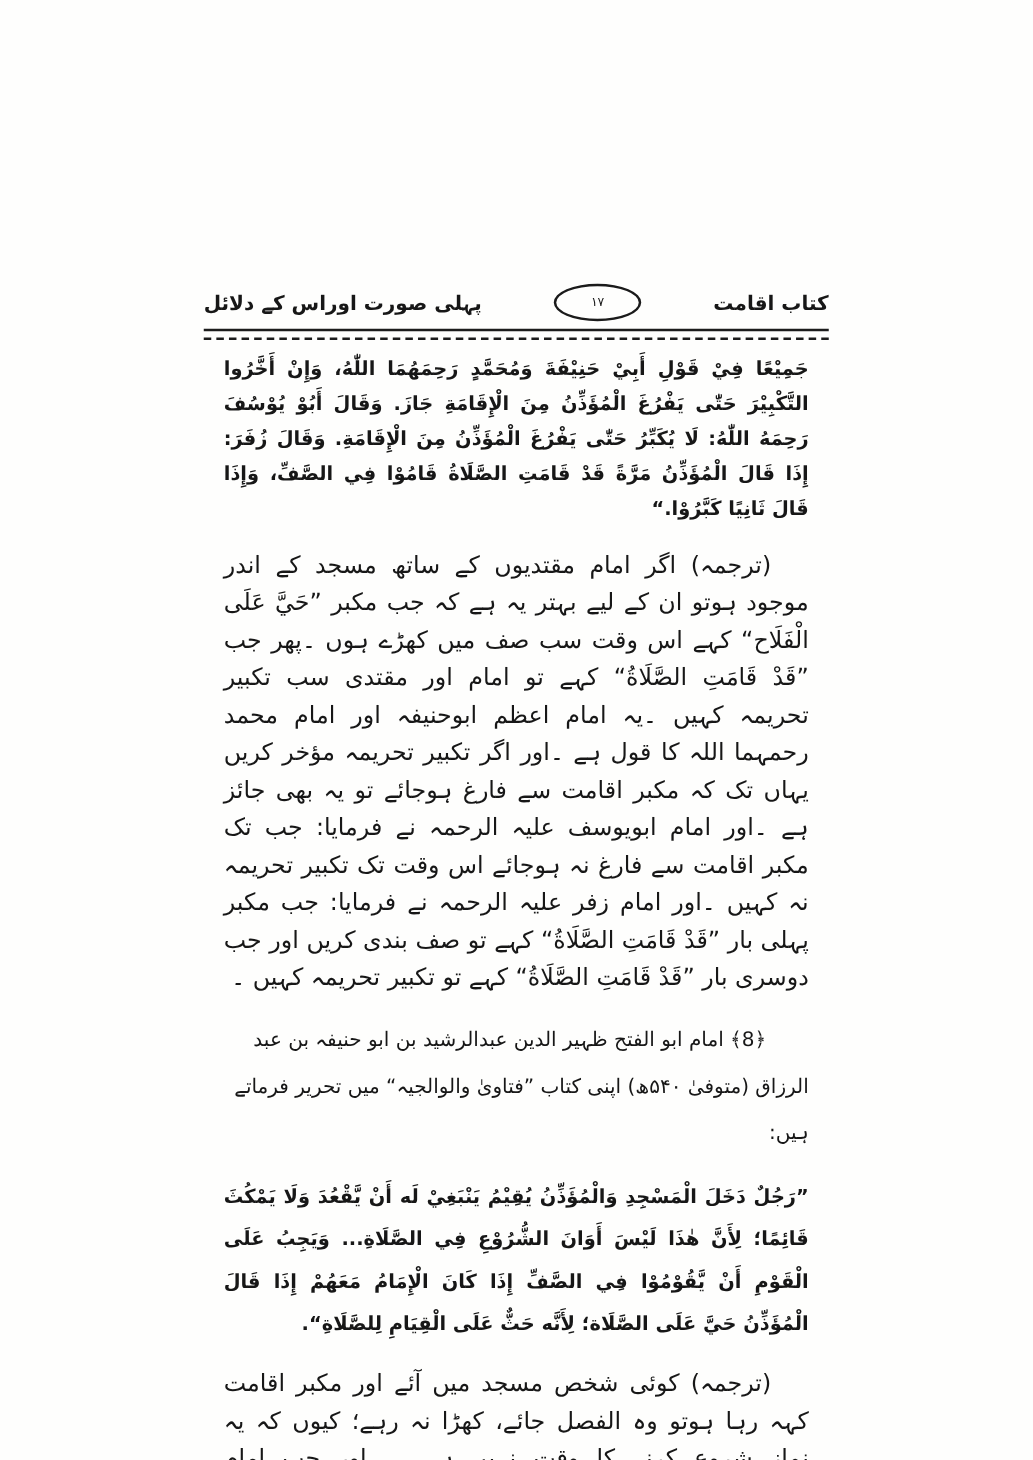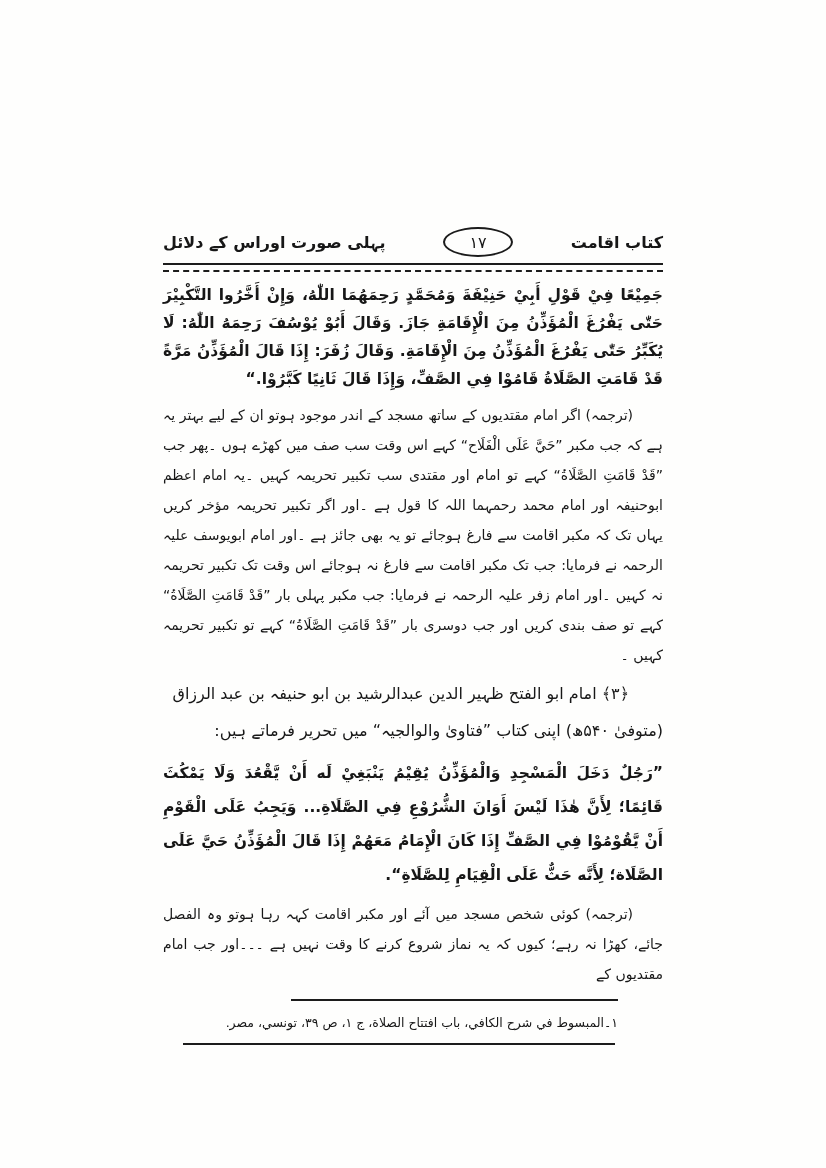--- a/index.html
+++ b/index.html
@@ -33,40 +33,40 @@
   }
   .head-title, .head-section { white-space: nowrap; text-align: right; }
   .page-oval {
     width: 70px;
     height: 30px;
     border: 2px solid #1b1b1b;
     border-radius: 50%;
     display: flex;
     align-items: center;
     justify-content: center;
-    font-size: 16px;
+    font-size: 10px;
     font-weight: normal;
     box-sizing: border-box;
   }
   .rule-solid  { border-top: 2.5px solid #1c1c1c; margin-top: 3px; }
   .rule-dashed { border-top: 2px dashed #1c1c1c; margin-top: 5px; }
-  p { margin: 0; }
+  p { margin: 16px; }
   .arabic {
     font-weight: bold;
     font-size: 15.5px;
     line-height: 28px;
     text-align: justify;
     margin-top: 9px;
   }
   .arabic2 {
     line-height: 34px;
     margin-top: 7px;
   }
   .urdu {
-    font-size: 14px;
+    font-size: 19px;
     line-height: 30px;
     text-align: justify;
     margin-top: 7px;
   }
   .indent { text-indent: 30px; }
   .heading {
     text-align: right;
     text-indent: 34px;
     line-height: 37px;
     margin-top: 5px;
@@ -103,21 +103,21 @@
       <span class="head-section">پہلی صورت اوراس کے دلائل</span>
     </div>
 
     <div class="rule-solid"></div>
     <div class="rule-dashed"></div>
 
     <p class="arabic" lang="ar">جَمِيْعًا فِيْ قَوْلِ أَبِيْ حَنِيْفَةَ وَمُحَمَّدٍ رَحِمَهُمَا اللّٰهُ، وَإِنْ أَخَّرُوا التَّكْبِيْرَ حَتّٰى يَفْرُغَ الْمُؤَذِّنُ مِنَ الْإِقَامَةِ جَازَ. وَقَالَ أَبُوْ يُوْسُفَ رَحِمَهُ اللّٰهُ: لَا يُكَبِّرُ حَتّٰى يَفْرُغَ الْمُؤَذِّنُ مِنَ الْإِقَامَةِ. وَقَالَ زُفَرَ: إِذَا قَالَ الْمُؤَذِّنُ مَرَّةً قَدْ قَامَتِ الصَّلَاةُ قَامُوْا فِي الصَّفِّ، وَإِذَا قَالَ ثَانِيًا كَبَّرُوْا.“</p>
 
     <p class="urdu indent" lang="ur">(ترجمہ) اگر امام مقتدیوں کے ساتھ مسجد کے اندر موجود ہوتو ان کے لیے بہتر یہ ہے کہ جب مکبر ”حَيَّ عَلَى الْفَلَاح“ کہے اس وقت سب صف میں کھڑے ہوں ۔پھر جب ”قَدْ قَامَتِ الصَّلَاةُ“ کہے تو امام اور مقتدی سب تکبیر تحریمہ کہیں ۔یہ امام اعظم ابوحنیفہ اور امام محمد رحمہما اللہ کا قول ہے ۔اور اگر تکبیر تحریمہ مؤخر کریں یہاں تک کہ مکبر اقامت سے فارغ ہوجائے تو یہ بھی جائز ہے ۔اور امام ابویوسف علیہ الرحمہ نے فرمایا: جب تک مکبر اقامت سے فارغ نہ ہوجائے اس وقت تک تکبیر تحریمہ نہ کہیں ۔اور امام زفر علیہ الرحمہ نے فرمایا: جب مکبر پہلی بار ”قَدْ قَامَتِ الصَّلَاةُ“ کہے تو صف بندی کریں اور جب دوسری بار ”قَدْ قَامَتِ الصَّلَاةُ“ کہے تو تکبیر تحریمہ کہیں ۔</p>
 
-    <p class="urdu heading" lang="ur">﴿۳﴾ امام ابو الفتح ظہیر الدین عبدالرشید بن ابو حنیفہ بن عبد الرزاق (متوفیٰ ۵۴۰ھ) اپنی کتاب ”فتاویٰ والوالجیہ“ میں تحریر فرماتے ہیں:</p>
+    <p class="urdu heading" lang="ur">﴿8﴾ امام ابو الفتح ظہیر الدین عبدالرشید بن ابو حنیفہ بن عبد الرزاق (متوفیٰ ۵۴۰ھ) اپنی کتاب ”فتاویٰ والوالجیہ“ میں تحریر فرماتے ہیں:</p>
 
     <p class="arabic arabic2" lang="ar">”رَجُلٌ دَخَلَ الْمَسْجِدِ وَالْمُؤَذِّنُ يُقِيْمُ يَنْبَغِيْ لَه أَنْ يَّقْعُدَ وَلَا يَمْكُثَ قَائِمًا؛ لِأَنَّ هٰذَا لَيْسَ أَوَانَ الشُّرُوْعِ فِي الصَّلَاةِ... وَيَجِبُ عَلَى الْقَوْمِ أَنْ يَّقُوْمُوْا فِي الصَّفِّ إِذَا كَانَ الْإِمَامُ مَعَهُمْ إِذَا قَالَ الْمُؤَذِّنُ حَيَّ عَلَى الصَّلَاة؛ لِأَنَّه حَثٌّ عَلَى الْقِيَامِ لِلصَّلَاةِ“.</p>
 
     <p class="urdu indent" lang="ur">(ترجمہ) کوئی شخص مسجد میں آئے اور مکبر اقامت کہہ رہا ہوتو وہ الفصل جائے، کھڑا نہ رہے؛ کیوں کہ یہ نماز شروع کرنے کا وقت نہیں ہے ۔۔۔اور جب امام مقتدیوں کے</p>
 
     <div class="fn-rule"></div>
 
     <div class="footnotes">
       <p class="footnote" lang="ar">۱۔المبسوط في شرح الكافي، باب افتتاح الصلاة، ج ۱، ص ۳۹، تونسي، مصر.</p>
     </div>

